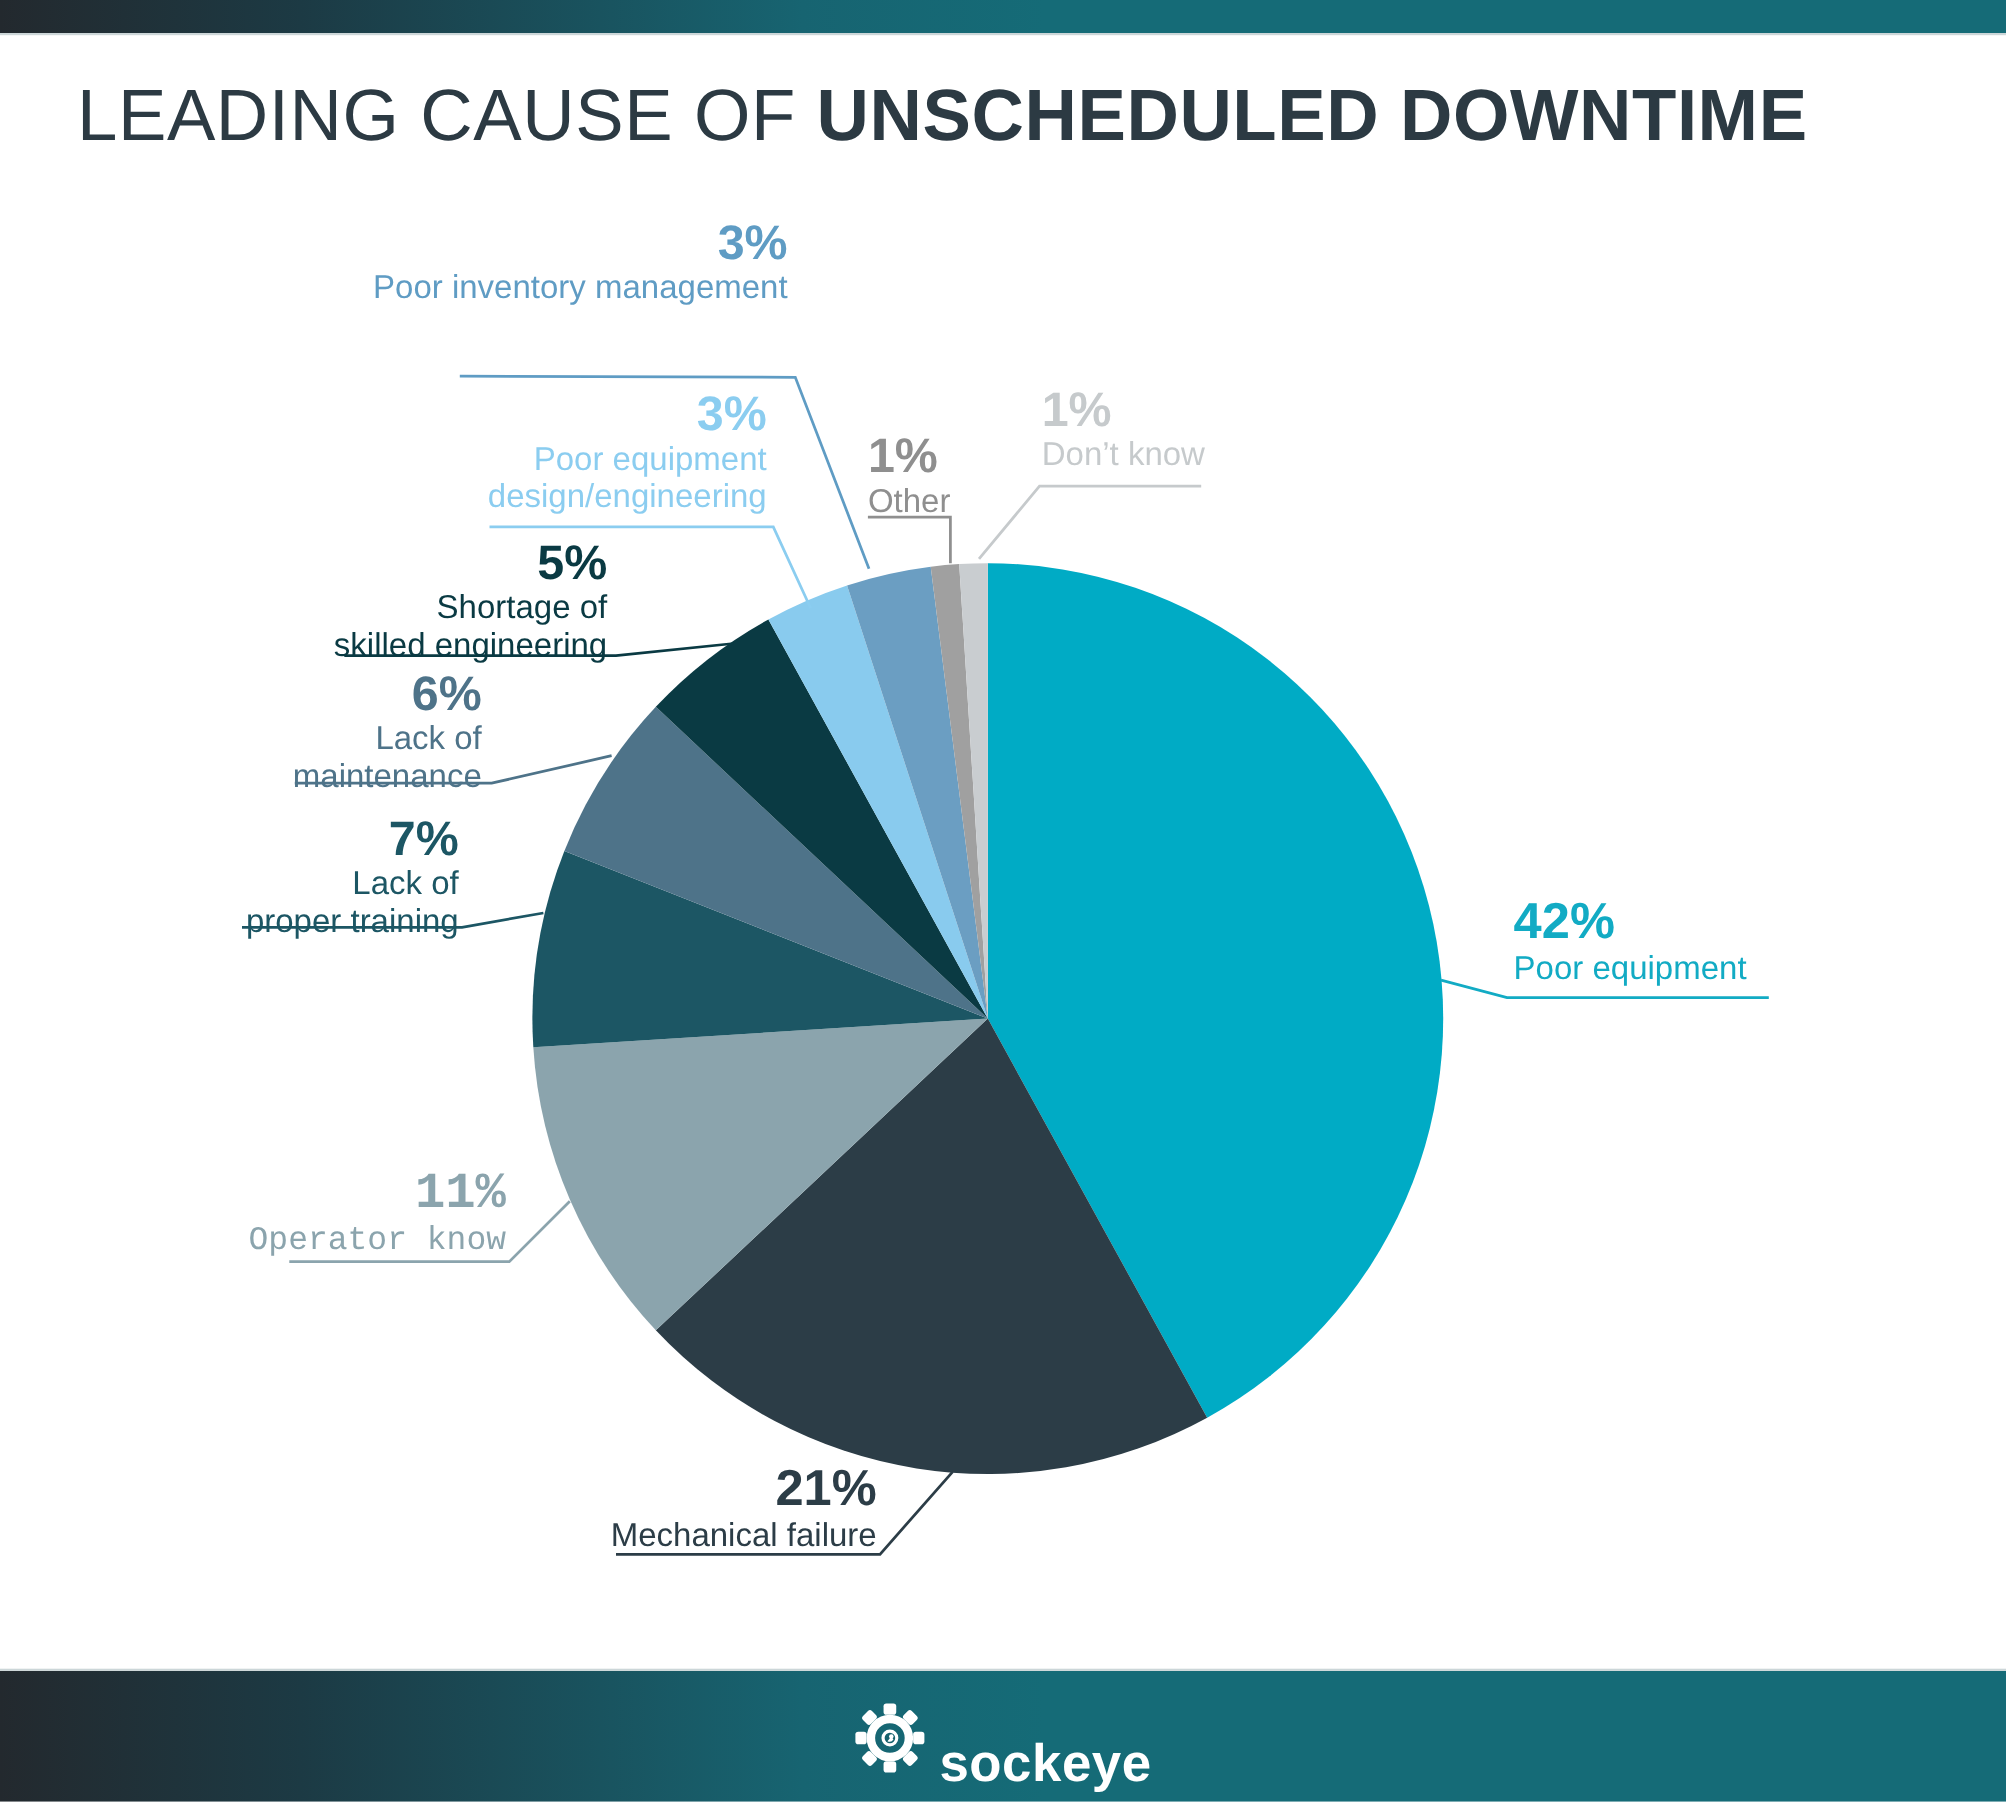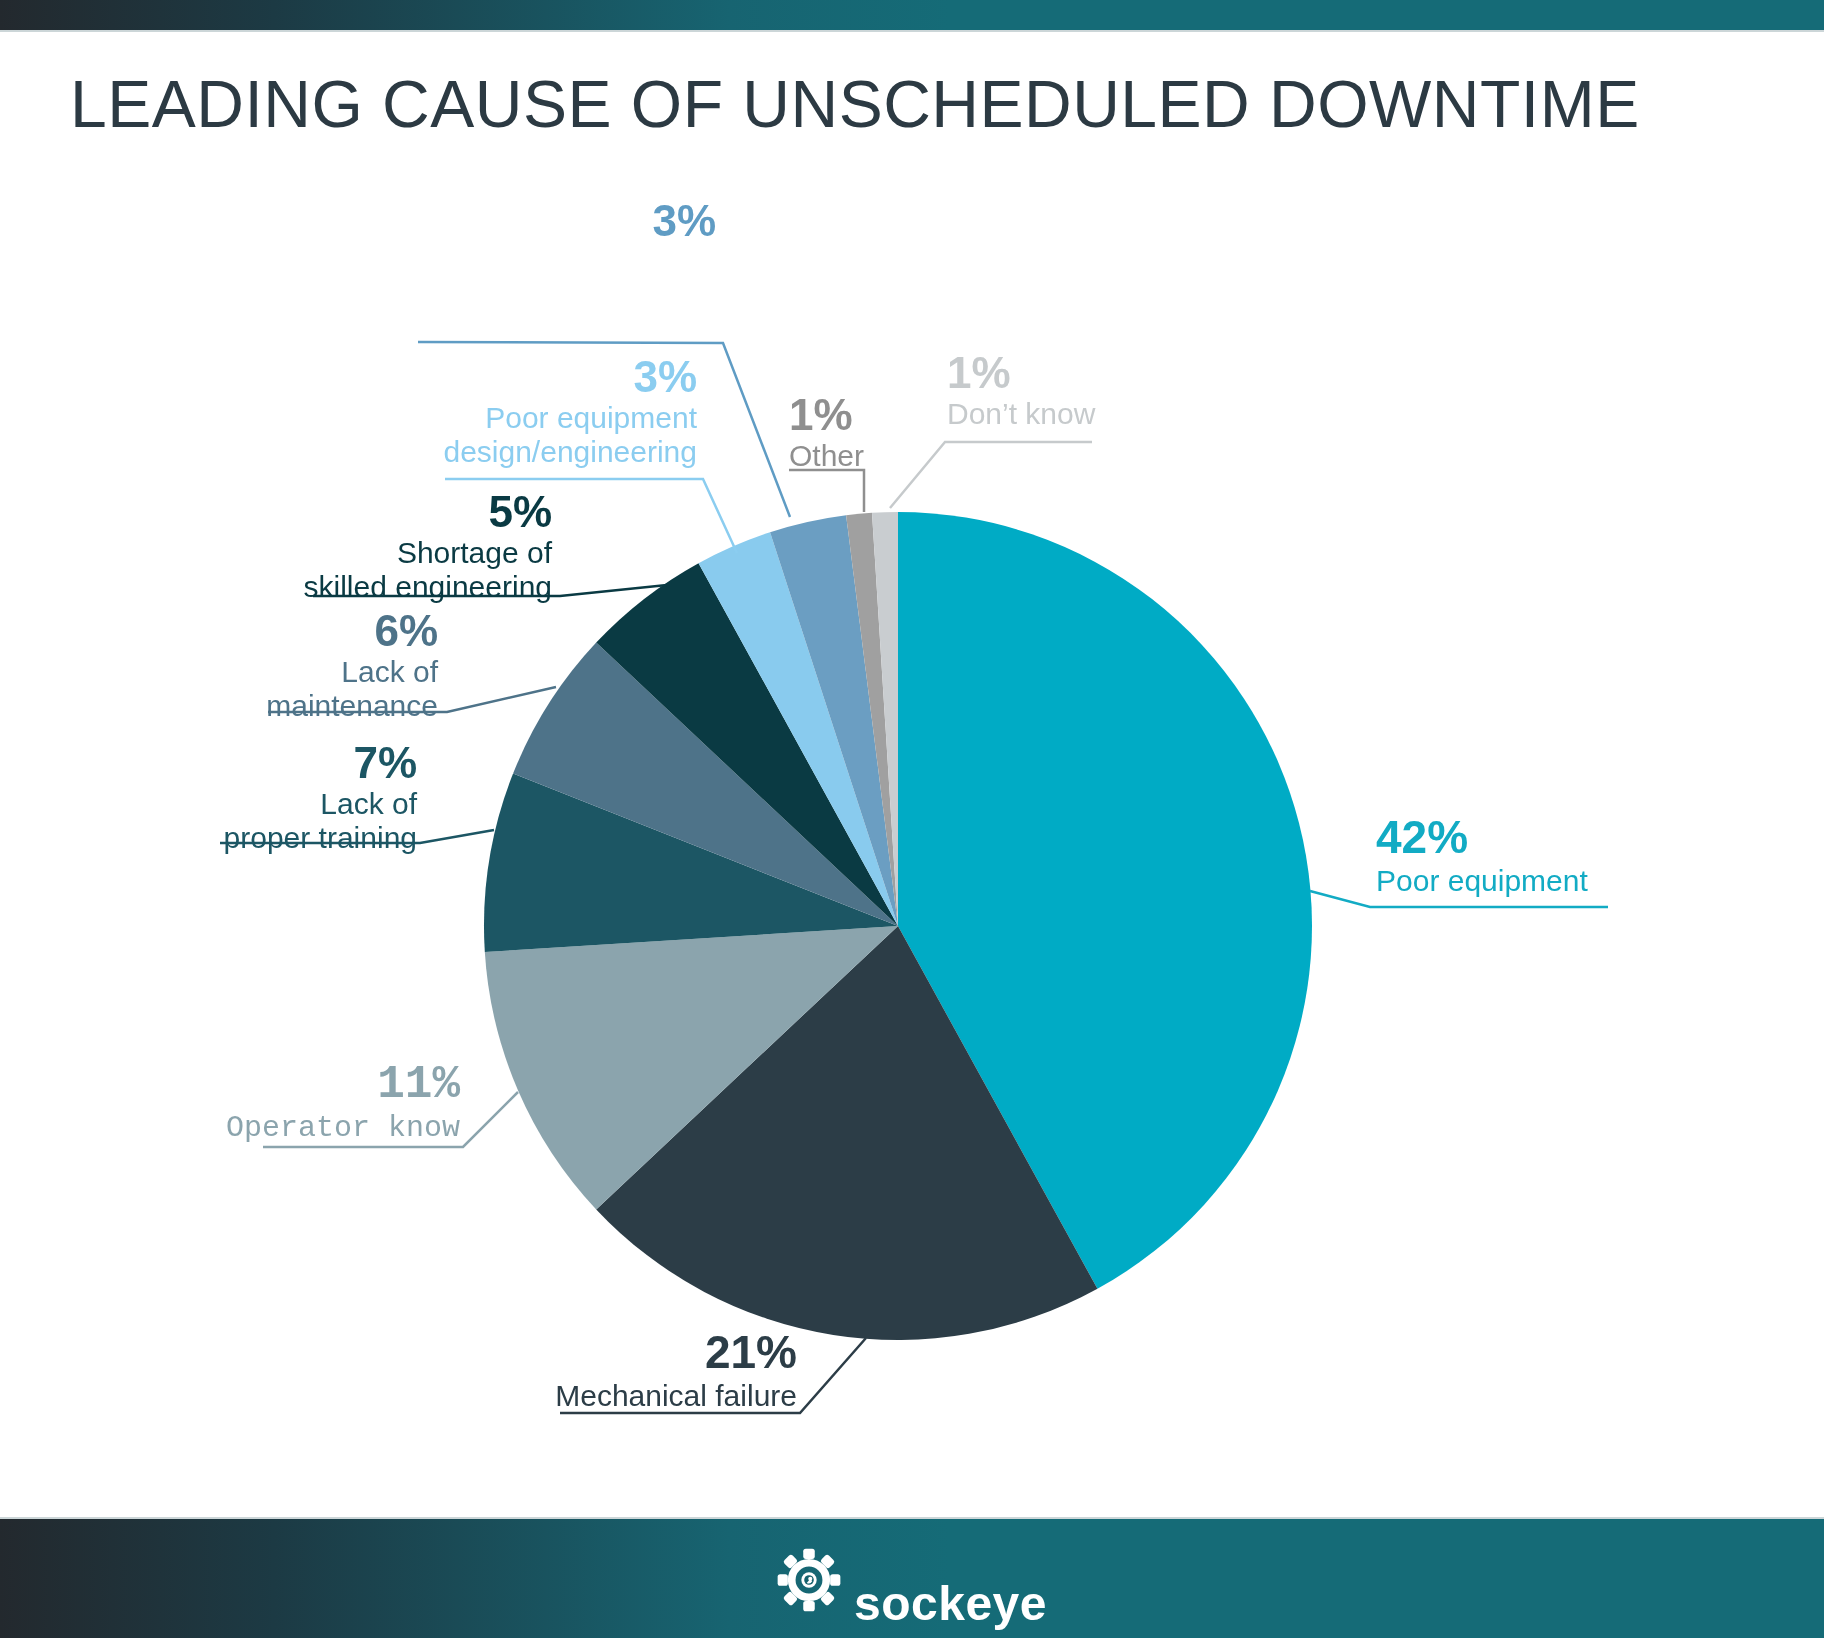--- a/index.html
+++ b/index.html
@@ -9,21 +9,21 @@
   }
   .topbar{
     position:absolute;left:0;top:0;width:1824px;height:30px;
     background:linear-gradient(90deg,#23292e 0%,#1c3a44 15%,#176471 40%,#156b77 52%,#156b77 100%);
     border-bottom:2px solid #ccd6d8;
   }
   .title{
     position:absolute;left:70px;top:66px;white-space:nowrap;
     font-size:66px;color:#2c3a43;font-weight:500;letter-spacing:.5px;
   }
-  .title .b{font-weight:400;}
+  .title .b{font-weight:700;}
   .overlay{position:absolute;left:0;top:0;}
   .overlay polyline{fill:none;stroke-width:2.5px;}
   .lbl{position:absolute;line-height:1.12;}
   .lbl.ra{text-align:right;}
   .lbl.la{text-align:left;}
   .lbl .pct{font-size:44px;font-weight:700;}
   .lbl .pct.big{font-size:46px;}
   .lbl .txt{font-size:30px;}
   .lbl .txt:empty{display:none;}
   .footer{
@@ -65,20 +65,21 @@
     <polyline points="268,712 447,712 556,687" stroke="#4e7389"></polyline>
     <polyline points="313,596 560,596 667,585" stroke="#0a3a43"></polyline>
     <polyline points="445,479 703,479 737,553" stroke="#8bcdf0"></polyline>
     <polyline points="418,342 723,343 790,517" stroke="#5f9cc4"></polyline>
     <polyline points="789,470 864,470 864,512" stroke="#8f8f8f"></polyline>
     <polyline points="1092,442 945,442 890,508" stroke="#c6cacc"></polyline>
   </svg>
 
   <div class="lbl ra" style="right: 1108px; top: 196px; color: rgb(95, 156, 196);">
     <div class="pct">3%</div>
+    <div class="txt">Poor inventory management</div>
   </div>
 
   <div class="lbl ra" style="right: 1127px; top: 352px; color: rgb(139, 205, 240);">
     <div class="pct">3%</div>
     <div class="txt">Poor equipment</div>
     <div class="txt">design/engineering</div>
   </div>
 
   <div class="lbl ra" style="right: 1272px; top: 487px; color: rgb(10, 58, 67);">
     <div class="pct">5%</div>

